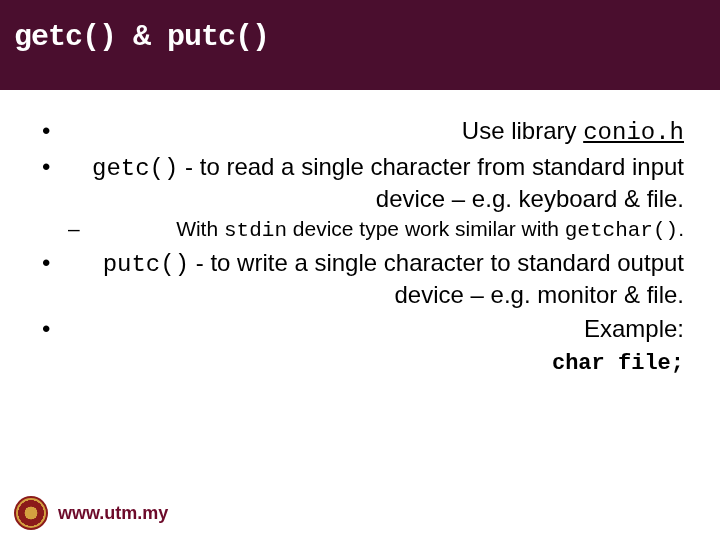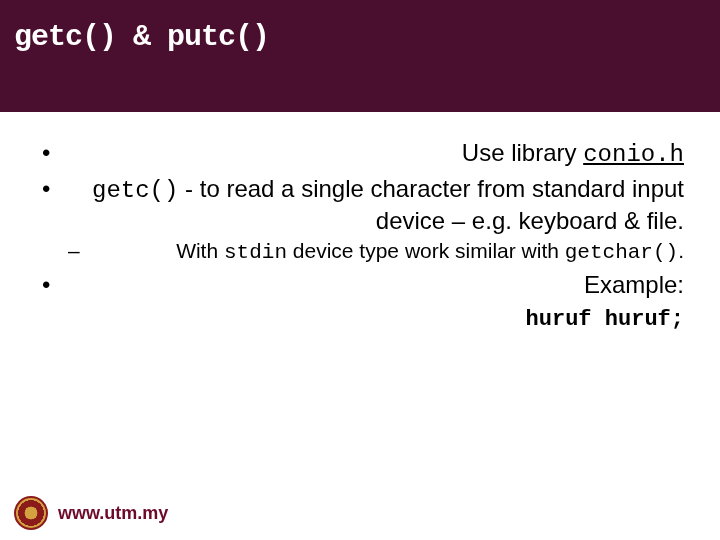--- a/index.html
+++ b/index.html
@@ -7,21 +7,21 @@
     width: 720px;
     height: 540px;
     font-family: Arial, Helvetica, sans-serif;
     background: #ffffff;
     position: relative;
     overflow: hidden;
   }
   .title-bar {
     background: #4a0e2e;
     color: #ffffff;
-    height: 112px;
+    height: 90px;
     padding: 20px 14px 0 14px;
   }
   .title-text {
     font-family: "Courier New", Courier, monospace;
     font-size: 30px;
     font-weight: bold;
     letter-spacing: -1px;
   }
   .content {
     padding: 26px 36px 0 36px;
@@ -108,24 +108,27 @@
     </li>
     <li>
       <span class="code">getc()</span><span> - to read a single character from standard input device – e.g. keyboard &amp; file.</span>
       <ul class="sub">
         <li>
           <span>With </span><span class="code">stdin</span><span> device type work similar with </span><span class="code">getchar()</span><span>.</span>
         </li>
       </ul>
     </li>
     <li>
+      <span class="code">putc()</span><span> - to write a single character to standard output device – e.g. monitor &amp; file.</span>
+    </li>
+    <li>
       <span>Example:</span>
     </li>
   </ul>
   <div class="code-block">
-    <div>huruf huruf;</div>
+    <div>char file;</div>
   </div>
 </div>
 
 <div class="footer">
   <div class="logo"></div>
   <div class="footer-text">www.utm.my</div>
 </div>
 
 </body></html>

